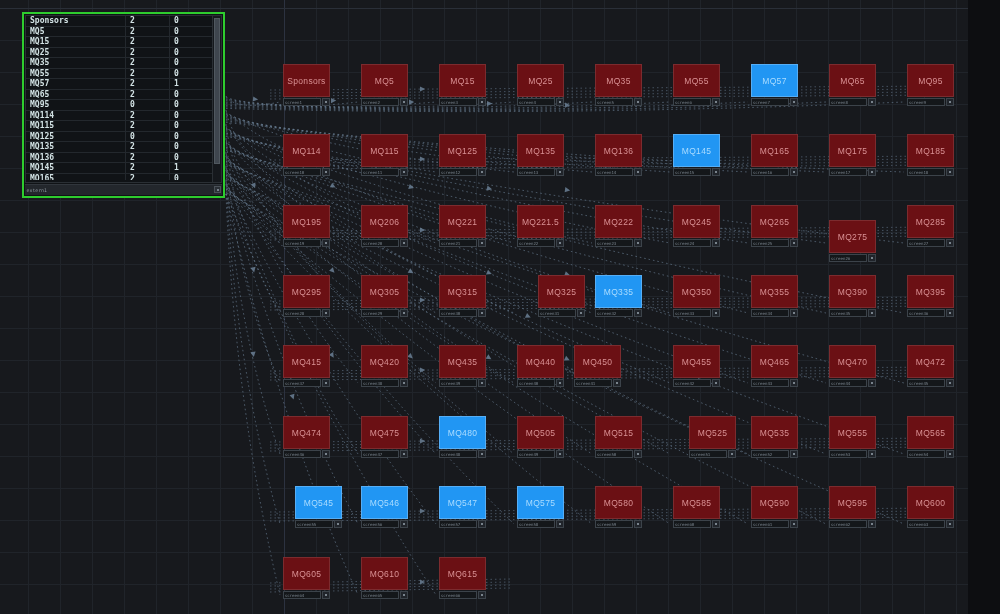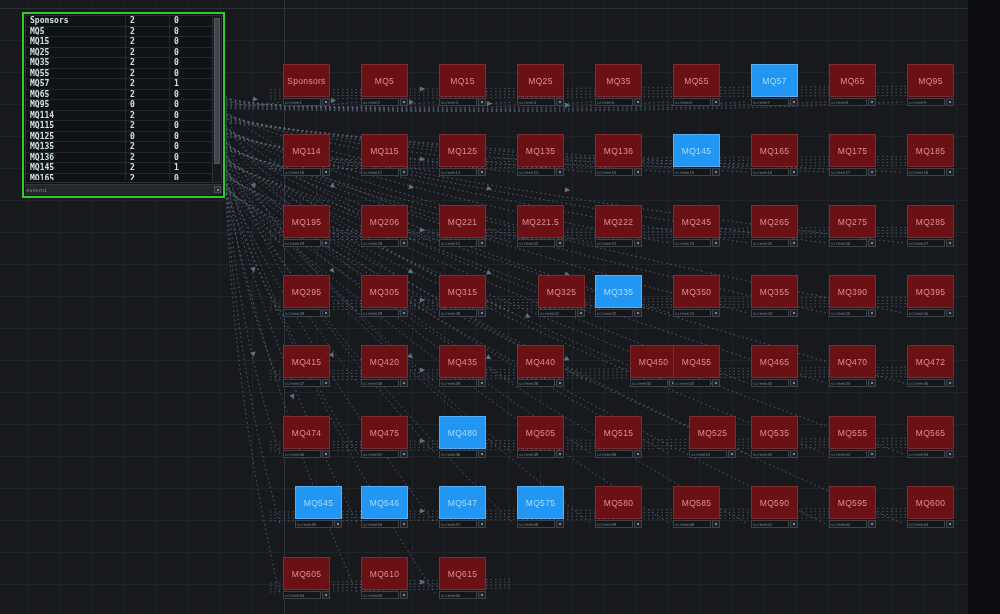--- a/index.html
+++ b/index.html
@@ -595,21 +595,21 @@
     <div class="node-body">
       <span class="node-label">MQ265</span>
     </div>
     <div class="node-subbar">
       <span class="sub-field">
         <span class="sub-text">screen25</span>
       </span>
       <span class="sub-grip"></span>
     </div>
   </div>
-      <div class="node red" style="left: 829px; top: 205px;">
+      <div class="node red" style="left: 829px; top: 220px;">
     <div class="node-body">
       <span class="node-label">MQ275</span>
     </div>
     <div class="node-subbar">
       <span class="sub-field">
         <span class="sub-text">screen26</span>
       </span>
       <span class="sub-grip"></span>
     </div>
   </div>
@@ -760,21 +760,21 @@
     <div class="node-body">
       <span class="node-label">MQ440</span>
     </div>
     <div class="node-subbar">
       <span class="sub-field">
         <span class="sub-text">screen40</span>
       </span>
       <span class="sub-grip"></span>
     </div>
   </div>
-      <div class="node red" style="left: 630px; top: 345px;">
+      <div class="node red" style="left: 574px; top: 345px;">
     <div class="node-body">
       <span class="node-label">MQ450</span>
     </div>
     <div class="node-subbar">
       <span class="sub-field">
         <span class="sub-text">screen41</span>
       </span>
       <span class="sub-grip"></span>
     </div>
   </div>

